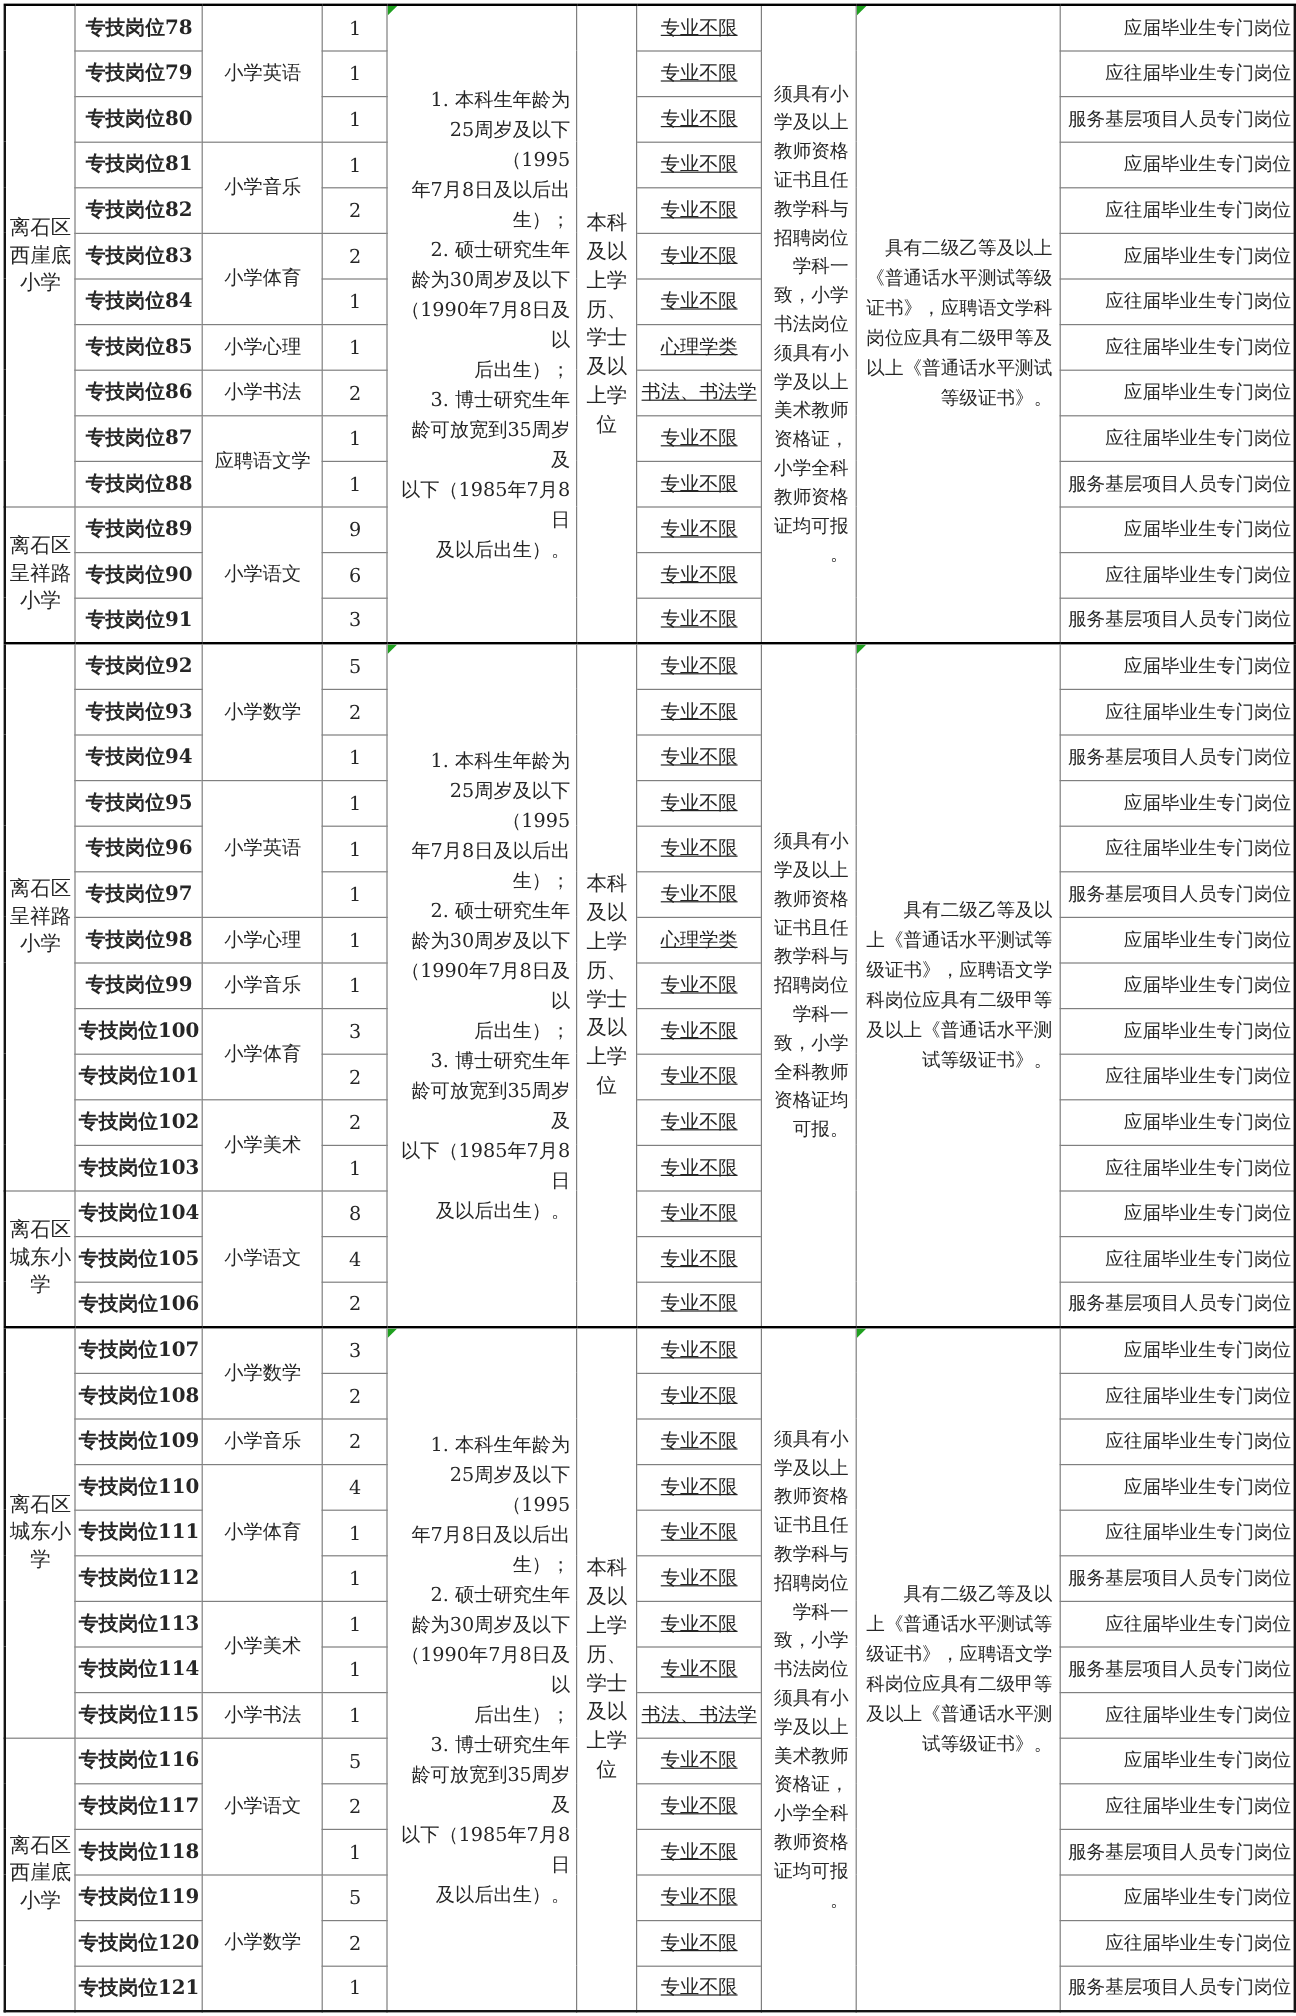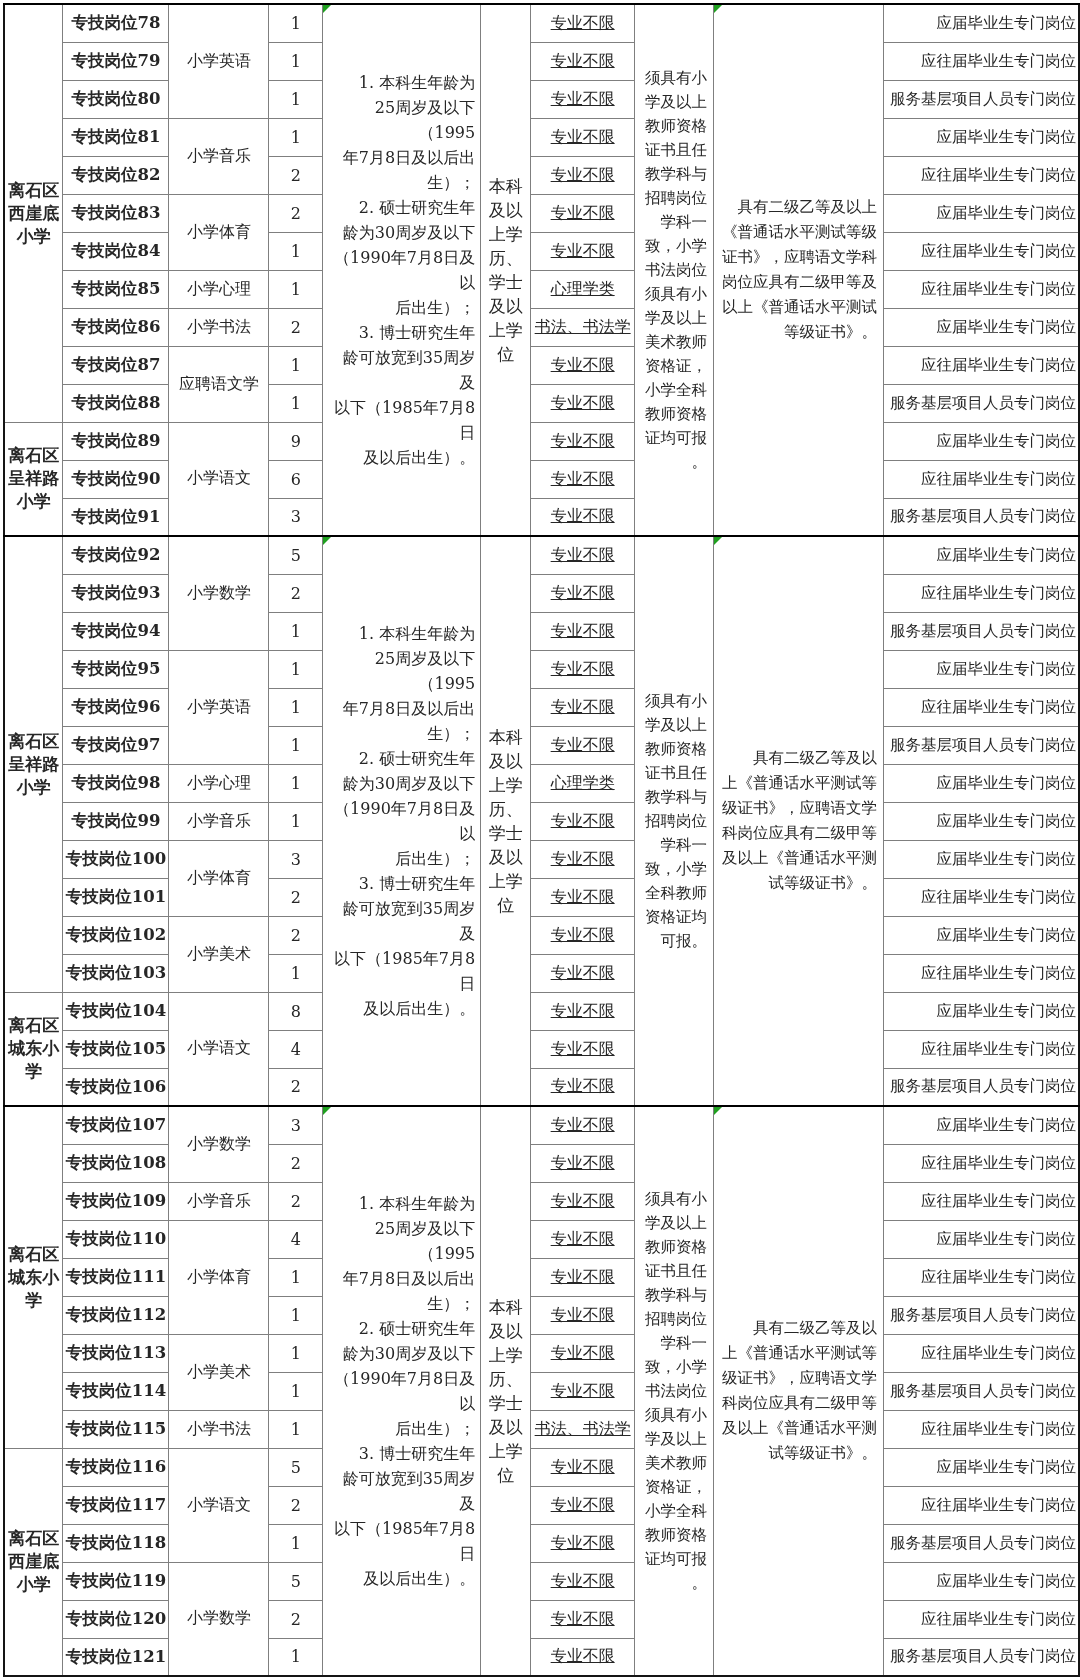--- a/index.html
+++ b/index.html
@@ -4,21 +4,21 @@
 <style>
   html,body{margin:0;padding:0;background:#ffffff;}
   .page{position:relative;width:1080px;height:1680px;background:#ffffff;overflow:hidden;
         font-family:"DejaVu Serif","Liberation Serif",serif;}
   table.grid{position:absolute;left:3px;top:3px;border-collapse:collapse;table-layout:fixed;
              border:2px solid #141414;}
   tr.row{height:38px;}
   td{border:1px solid #7f7f7f;padding:0;vertical-align:middle;text-align:center;
      color:#262626;font-size:16px;overflow:hidden;}
   tr.block-top > td{border-top:2px solid #000000;}
-  td.school{font-weight:bold;font-size:17px;line-height:1.35;padding:0 2px;}
+  td.school{font-weight:normal;font-size:17px;line-height:1.35;padding:0 2px;}
   td.post{font-weight:bold;font-size:16.5px;white-space:nowrap;}
   td.subject{font-size:16px;white-space:nowrap;padding:3px 1px;}
   td.count{font-size:16px;}
   td.age{white-space:pre-line;text-align:right;font-size:16px;line-height:25px;padding:4px 5px;}
   td.edu{white-space:pre-line;font-size:17px;line-height:24px;}
   td.major{font-size:16px;white-space:nowrap;text-decoration:underline;}
   td.teacher{white-space:pre-line;text-align:right;font-size:15.5px;line-height:24px;padding:4px 6px;}
   td.putonghua{white-space:pre-line;text-align:right;font-size:15.5px;line-height:25px;padding:4px 6px;}
   td.postype{font-size:15.5px;text-align:right;padding:0 2px 0 6px;white-space:nowrap;}
   td.flag{position:relative;}

